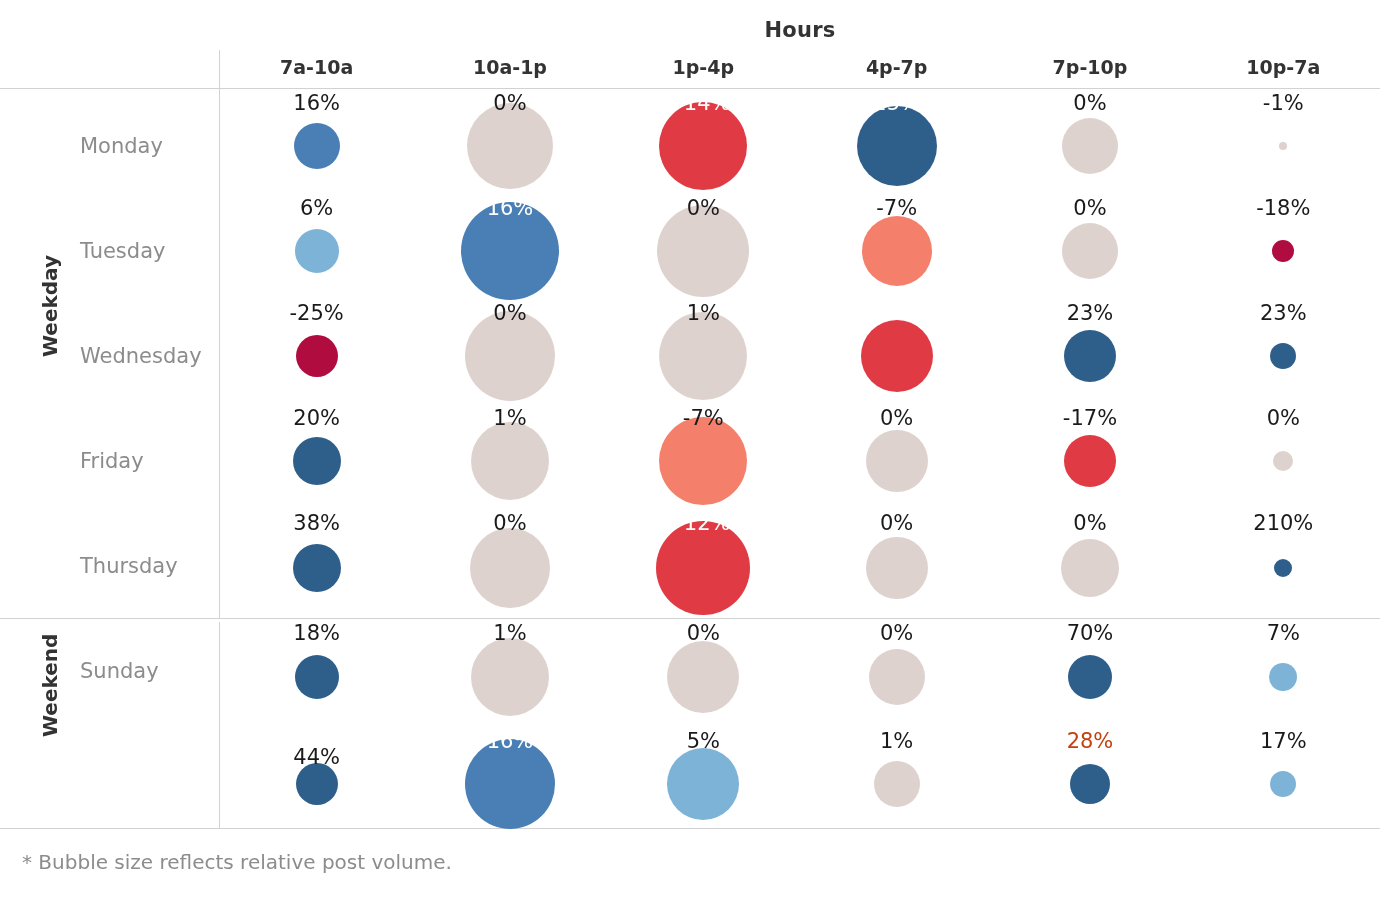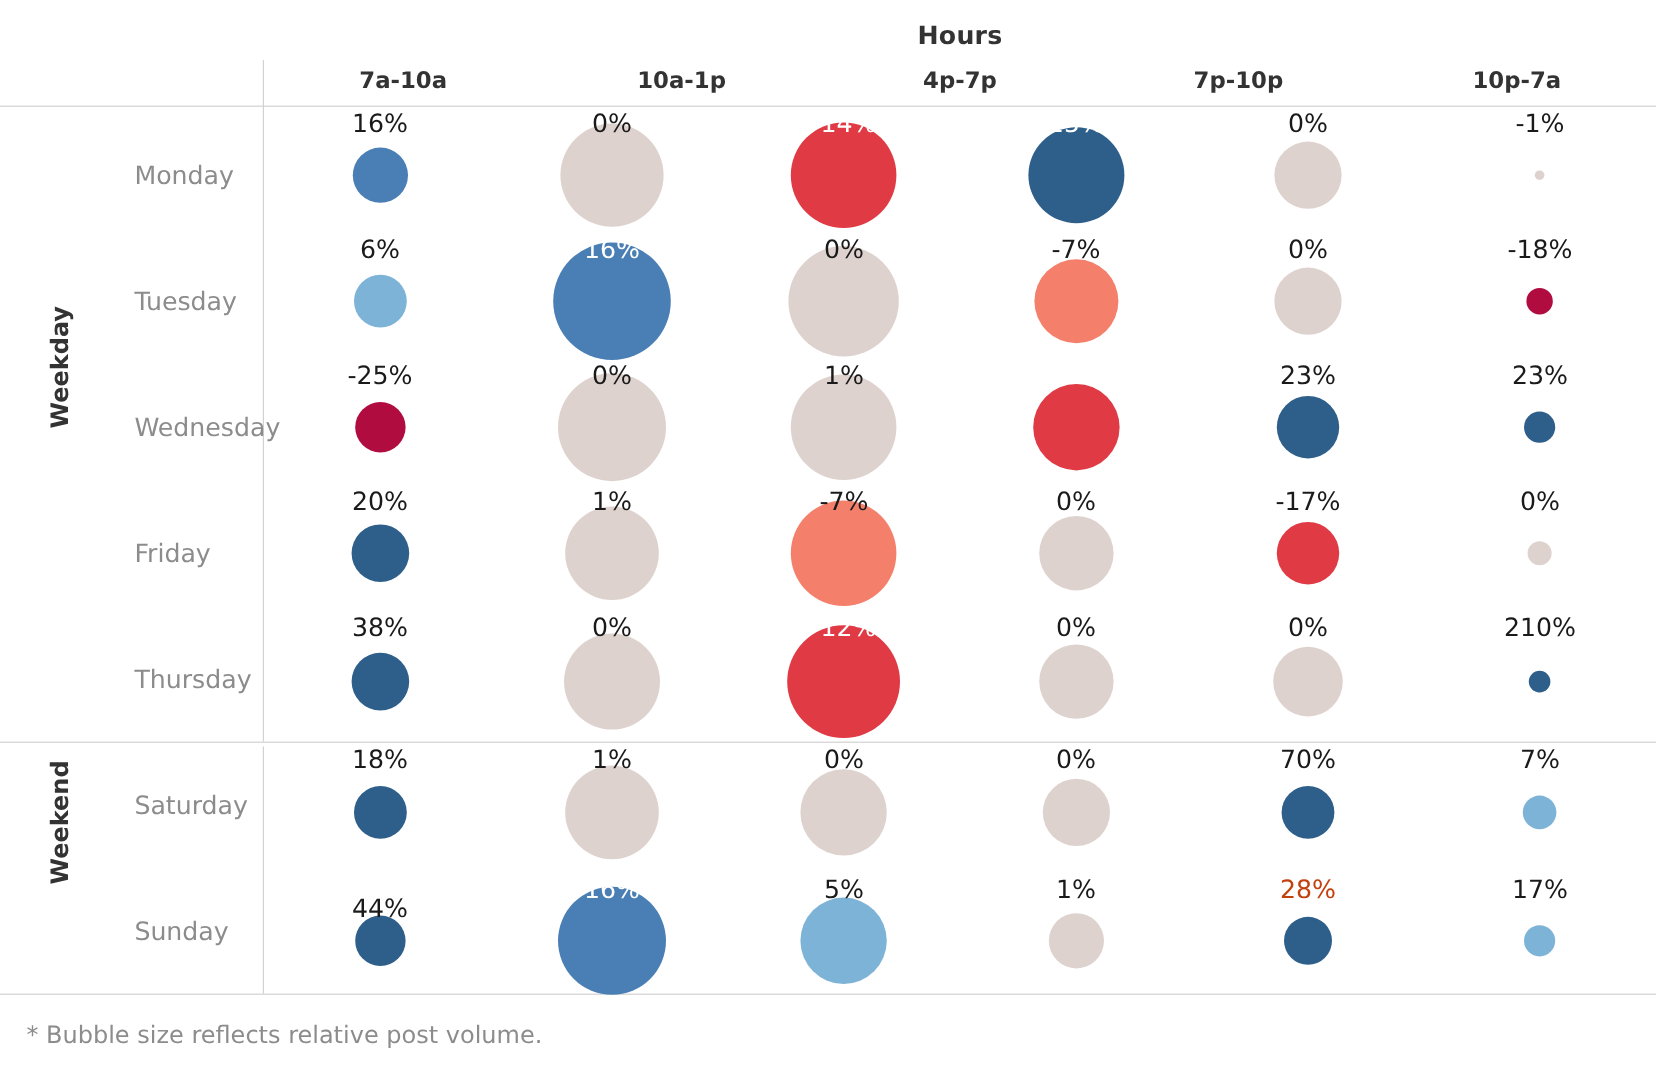--- a/index.html
+++ b/index.html
@@ -100,21 +100,21 @@
   .row-labels {
     position: absolute;
     left: 0px;
     top: 93px;
     width: 219px;
   }
   .row-label {
     height: 105px;
     display: flex;
     align-items: center;
-    padding-left: 112px;
+    padding-left: 80px;
     box-sizing: border-box;
     font-size: 21px;
     color: #8c8c8c;
   }
 
   
   .group-label {
     position: absolute;
     font-size: 20px;
     font-weight: 600;
@@ -139,20 +139,21 @@
 </head>
 <body>
 
 <div id="chart-root">
 
   <div class="hours-title">Hours</div>
 
   <div class="col-header-row" id="col-headers">
       <div class="col-header">7a-10a</div>
       <div class="col-header">10a-1p</div>
+      <div class="col-header">1p-4p</div>
       <div class="col-header">4p-7p</div>
       <div class="col-header">7p-10p</div>
       <div class="col-header">10p-7a</div>
     </div>
 
   <div class="hline" style="left:0px; top:88px; width:1380px;"></div>
   <div class="hline" style="left:0px; top:618px; width:1380px;"></div>
   <div class="hline" style="left:0px; top:828px; width:1380px;"></div>
   <div class="vline" style="left:219px; top:50px; height:568px;"></div>
   <div class="vline" style="left:219px; top:622px; height:206px;"></div>
@@ -163,21 +164,20 @@
   <div class="group-label" style="left:30px; top:705px; width:40px; height:40px;">
     <span class="inner">Weekend</span>
   </div>
 
   <div class="row-labels" id="row-labels">
       <div class="row-label">Monday</div>
       <div class="row-label">Tuesday</div>
       <div class="row-label">Wednesday</div>
       <div class="row-label">Friday</div>
       <div class="row-label">Thursday</div>
-      <div class="row-label">Saturday</div>
       <div class="row-label">Sunday</div>
     </div>
 
   <div class="grid" id="bubble-grid">
       <div class="grid-row">
         <div class="cell">
           <div class="bubble" style="width: 46px; height: 46px; background: rgb(74, 127, 181);"></div>
           <span class="cell-label" style="color: rgb(26, 26, 26);">16%</span>
         </div>
         <div class="cell">

